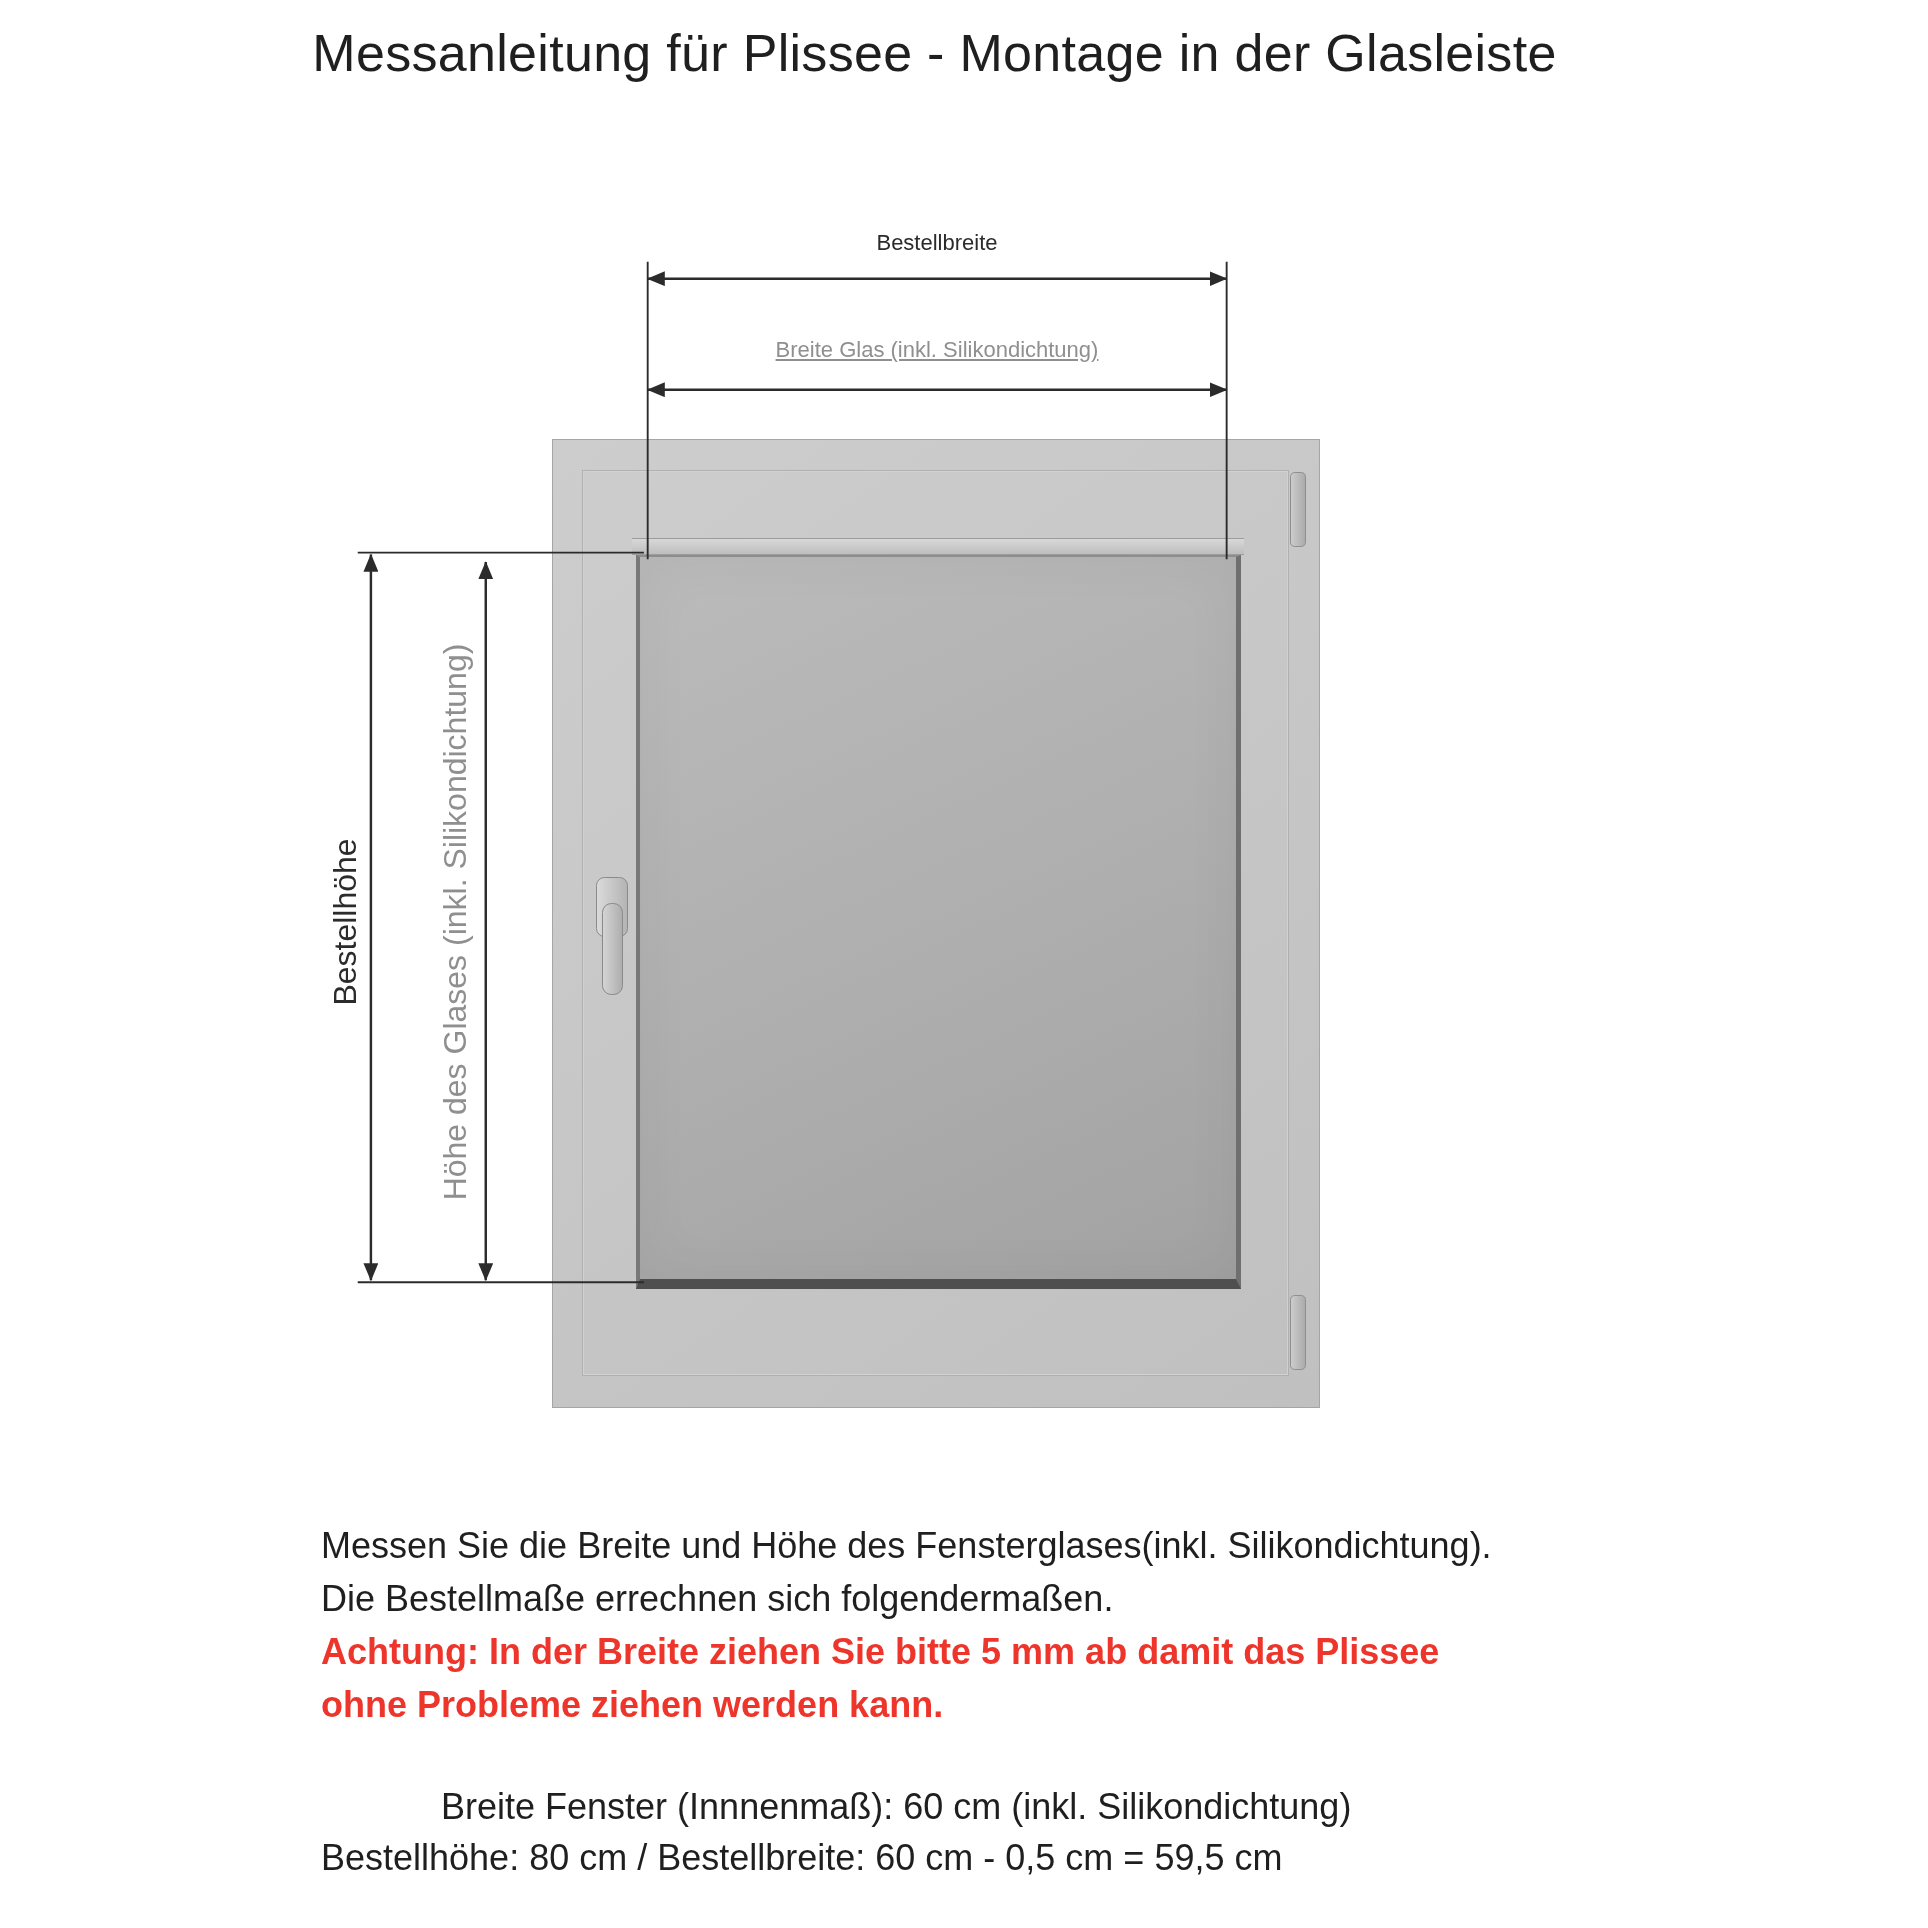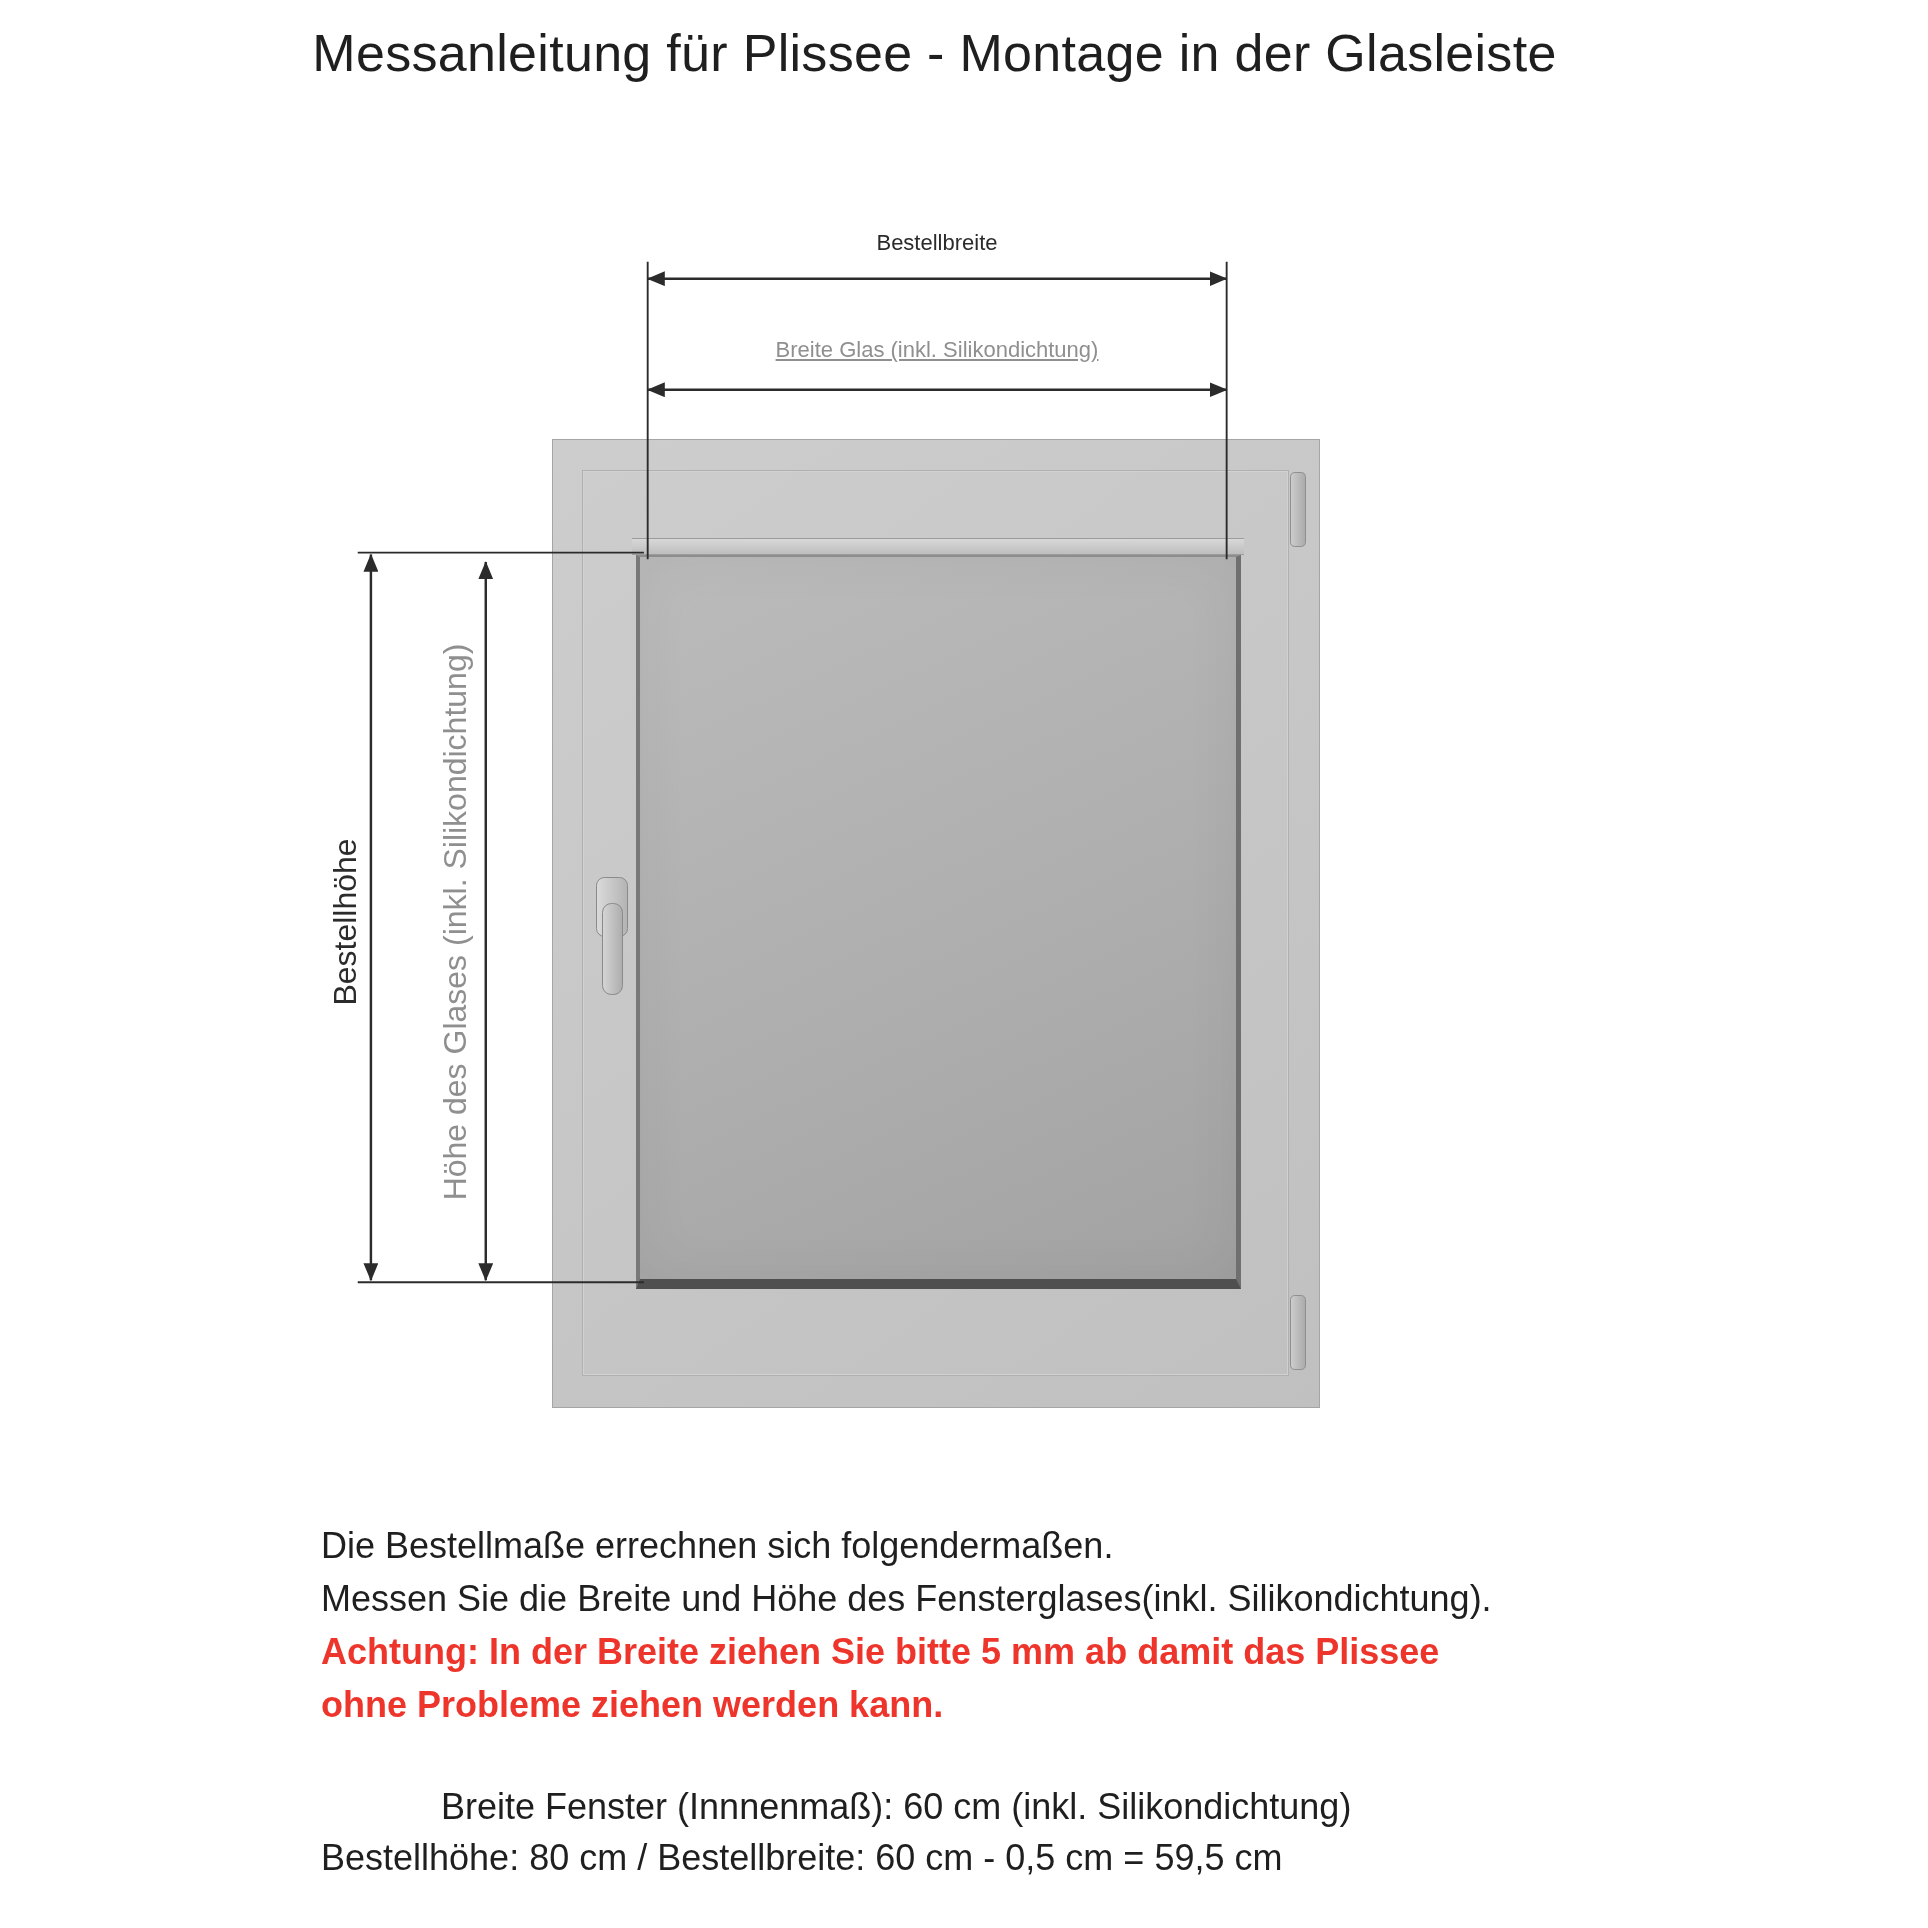--- a/index.html
+++ b/index.html
@@ -116,22 +116,22 @@
       <line class="dim" x1="516" y1="597" x2="516" y2="1360" marker-start="url(#arrow)" marker-end="url(#arrow)"></line>
     </svg>
 
     <div class="dim-label lbl-bestellbreite">Bestellbreite</div>
     <div class="dim-label secondary lbl-breiteglas">Breite Glas (inkl. Silikondichtung)</div>
     <div class="dim-label rot lbl-bestellhoehe">Bestellhöhe</div>
     <div class="dim-label secondary rot lbl-hoeheglas">Höhe des Glases (inkl. Silikondichtung)</div>
   </div>
 
   <div class="instructions">
+    <p>Messen Sie die Breite und Höhe des Fensterglases(inkl. Silikondichtung).</p>
     <p>Die Bestellmaße errechnen sich folgendermaßen.</p>
-    <p>Messen Sie die Breite und Höhe des Fensterglases(inkl. Silikondichtung).</p>
     <p class="warning">Achtung: In der Breite ziehen Sie bitte 5 mm ab damit das Plissee</p>
     <p class="warning">ohne Probleme ziehen werden kann.</p>
   </div>
 
   <div class="example">
     <p class="indent">Breite Fenster (Innnenmaß): 60 cm  (inkl. Silikondichtung)</p>
     <p>Bestellhöhe: 80 cm / Bestellbreite: 60 cm  - 0,5 cm = 59,5 cm</p>
   </div>
 
 </div>

